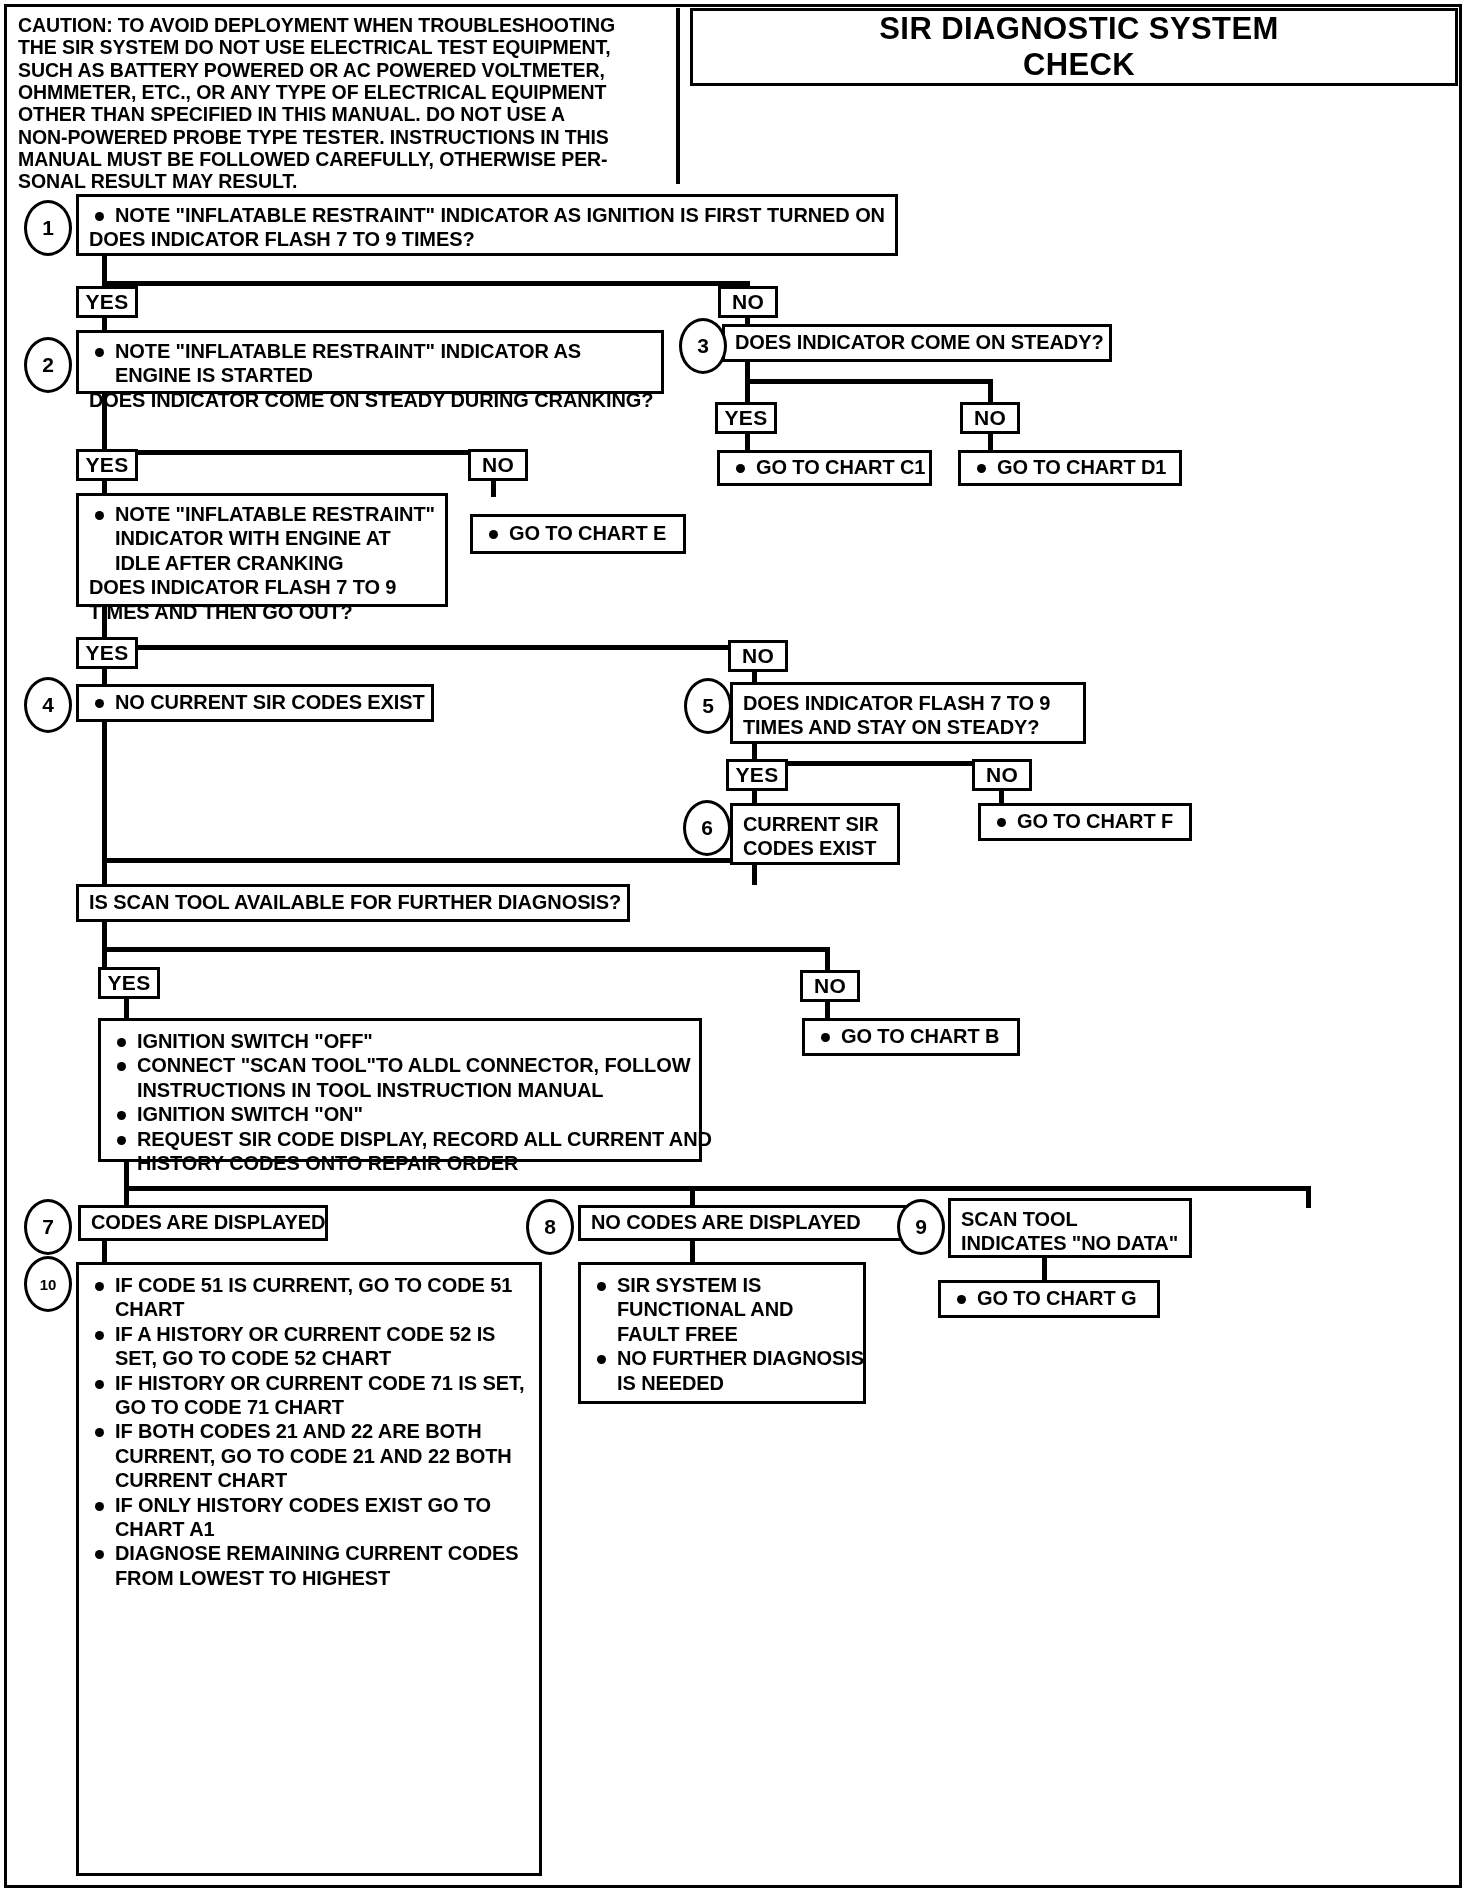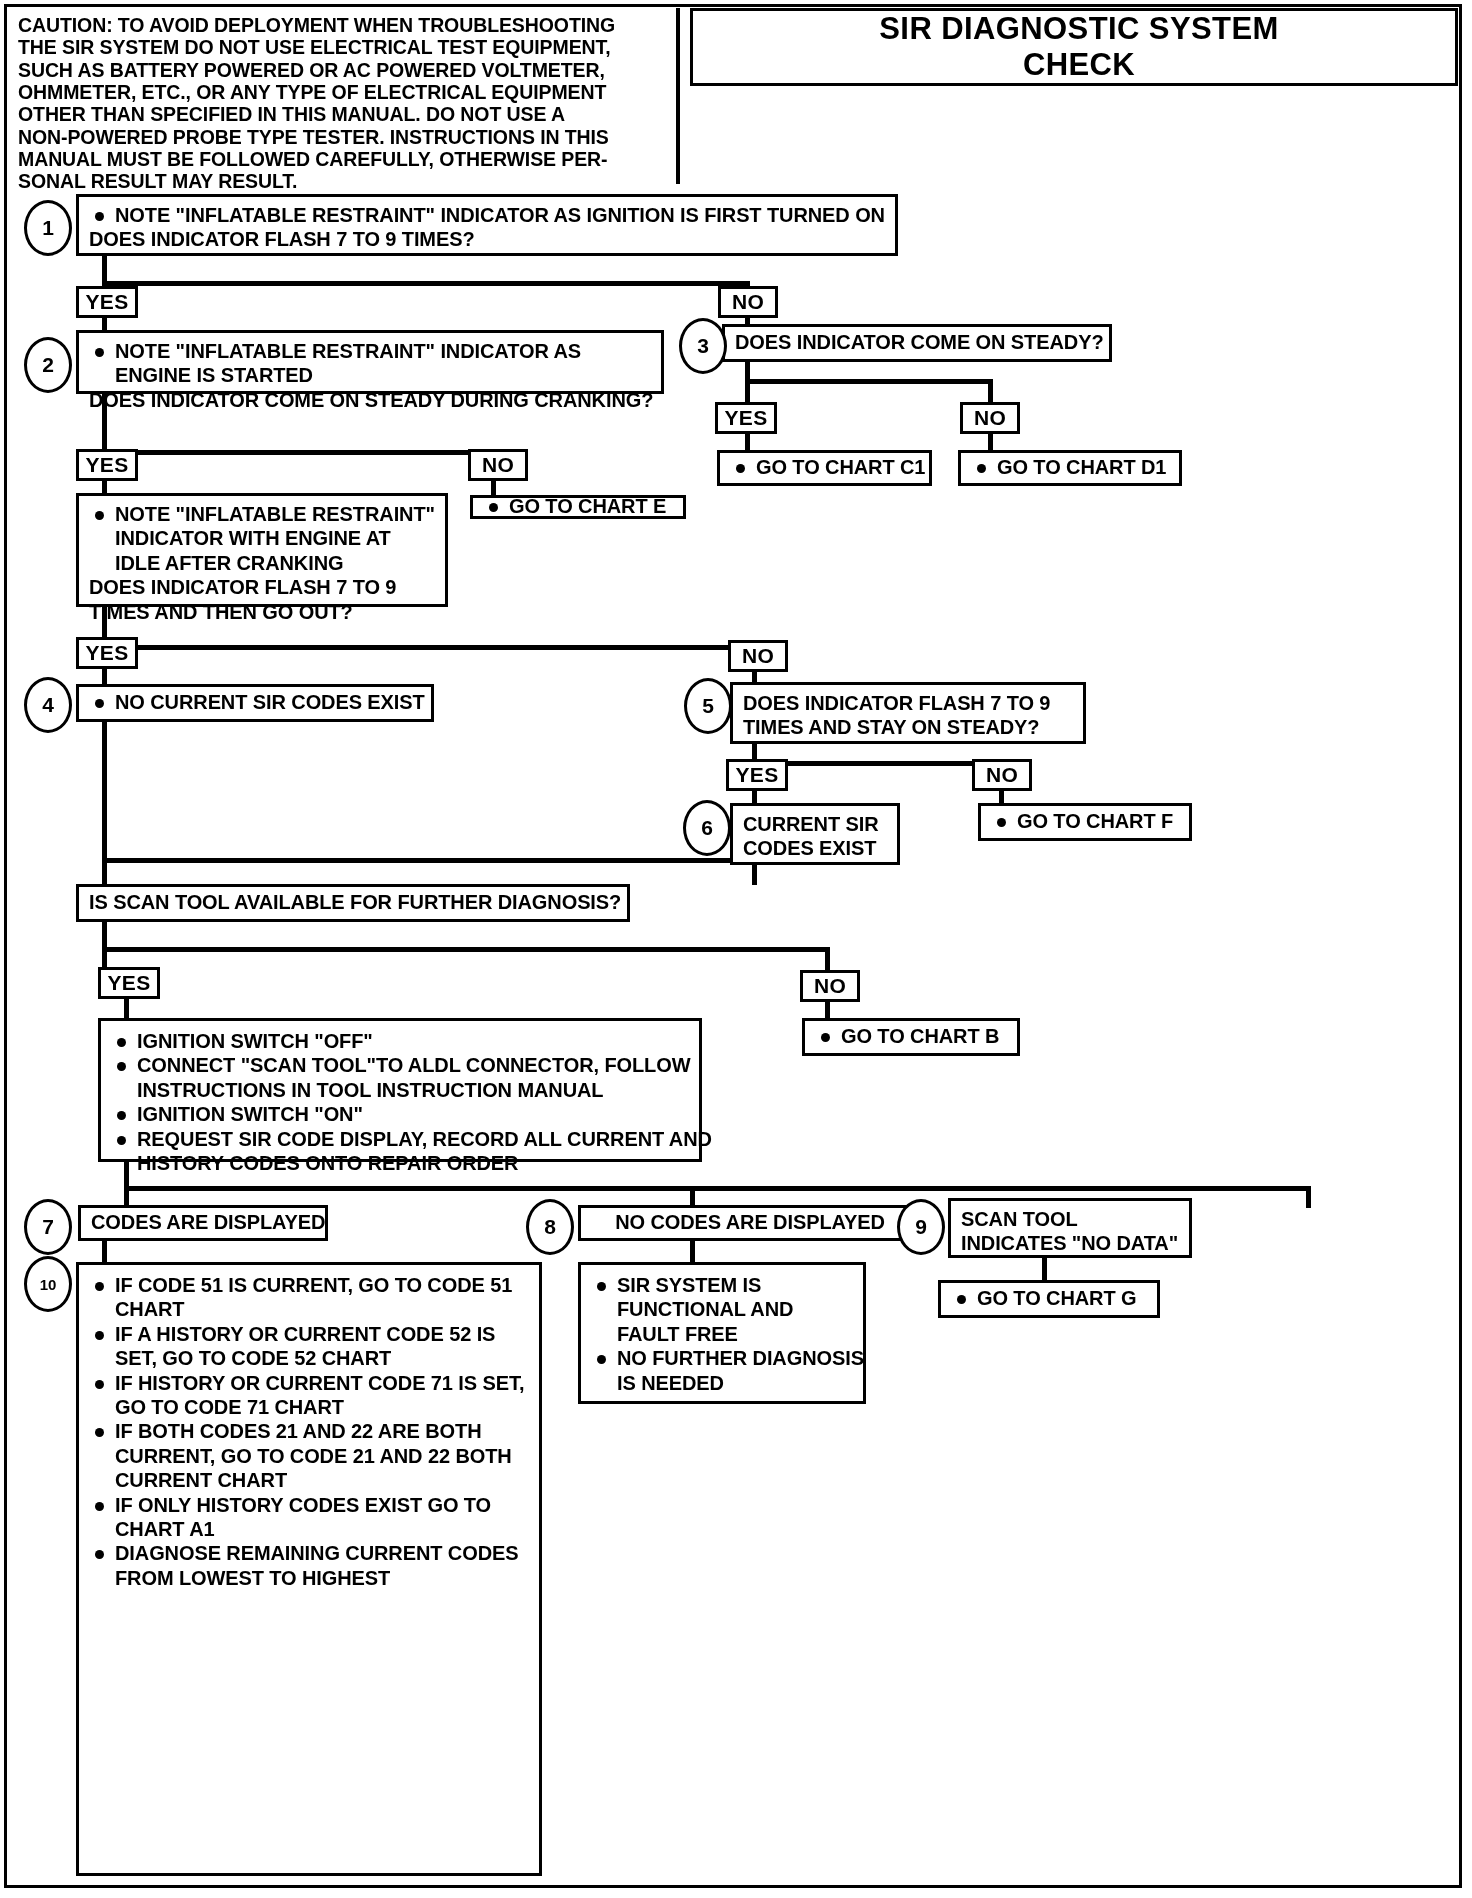--- a/index.html
+++ b/index.html
@@ -191,21 +191,21 @@
   <div class="ln lnh" style="left:102px; top:450px; width:394px;"></div>
   <div class="ln lnv" style="left:491px; top:450px; height:24px;"></div>
   <div class="ln lnv" style="left:102px; top:450px; height:24px;"></div>
 
   <div class="box label-box" style="left:76px; top:449px; width:62px; height:32px;">YES</div>
   <div class="box label-box" style="left:468px; top:449px; width:60px; height:32px;">NO</div>
 
   <div class="ln lnv" style="left:102px; top:479px; height:18px;"></div>
   <div class="ln lnv" style="left:491px; top:479px; height:18px;"></div>
 
-  <div class="box stmt center" style="left:470px; top:495px; width:216px; height:24px;">
+  <div class="box stmt center" style="left:470px; top:514px; width:216px; height:40px;">
     <div class="bul">GO TO CHART E</div>
   </div>
 
   <div class="box stmt" style="left:76px; top:493px; width:372px; height:114px;">
     <div class="bul">NOTE "INFLATABLE RESTRAINT"</div>
     <div class="cont">INDICATOR WITH ENGINE AT</div>
     <div class="cont">IDLE AFTER CRANKING</div>
     <div class="plain">DOES INDICATOR FLASH 7 TO 9</div>
     <div class="plain">TIMES AND THEN GO OUT?</div>
   </div>
@@ -291,21 +291,21 @@
   <div class="ln lnv" style="left:124px; top:1186px; height:22px;"></div>
   <div class="ln lnv" style="left:690px; top:1186px; height:22px;"></div>
   <div class="ln lnv" style="left:1306px; top:1186px; height:22px;"></div>
 
   <div class="stepnum" style="left:24px; top:1199px;">7</div>
   <div class="box stmt center" style="left:78px; top:1205px; width:250px; height:36px;">
     <div class="plain">CODES ARE DISPLAYED</div>
   </div>
 
   <div class="stepnum" style="left:526px; top:1199px;">8</div>
-  <div class="box stmt center" style="left:578px; top:1205px; width:344px; height:36px;text-align:center;">
+  <div class="box stmt center" style="left:578px; top:1205px; width:344px; height:36px;">
     <div class="plain">NO CODES ARE DISPLAYED</div>
   </div>
 
   <div class="stepnum" style="left:897px; top:1199px;">9</div>
   <div class="box stmt" style="left:948px; top:1198px; width:244px; height:60px;">
     <div class="plain">SCAN TOOL</div>
     <div class="plain">INDICATES "NO DATA"</div>
   </div>
 
   <div class="ln lnv" style="left:102px; top:1241px; height:22px;"></div>

